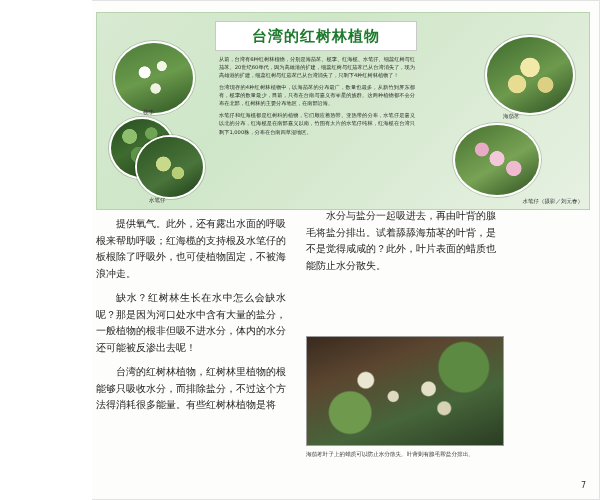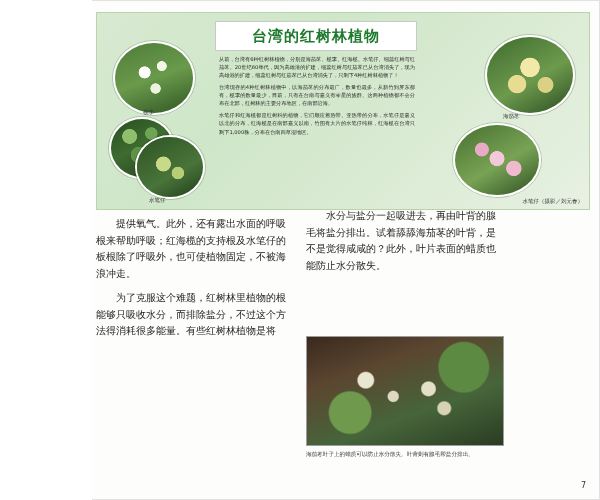--- a/index.html
+++ b/index.html
@@ -232,21 +232,22 @@
 
     <div class="photo-circle" style="left:356px; top:110px; width:84px; height:70px;">
       <div class="fill-pink-flower"></div>
     </div>
 
     <span class="credit">水笔仔（摄影／刘元春）</span>
   </div>
 
   <div class="col col-left">
     <p>提供氧气。此外，还有露出水面的呼吸根来帮助呼吸；红海榄的支持根及水笔仔的板根除了呼吸外，也可使植物固定，不被海浪冲走。</p>
-    <p>为了克服这个难题，红树林里植物的根能够只吸收水分，而排除盐分，不过这个方法得消耗很多能量。有些红树林植物是将</p>
+    <p>缺水？红树林生长在水中怎么会缺水呢？那是因为河口处水中含有大量的盐分，一般植物的根非但吸不进水分，体内的水分还可能被反渗出去呢！</p>
+    <p>台湾的红树林植物，红树林里植物的根能够只吸收水分，而排除盐分，不过这个方法得消耗很多能量。有些红树林植物是将</p>
   </div>
 
   <div class="col col-right">
     <p>水分与盐分一起吸进去，再由叶背的腺毛将盐分排出。试着舔舔海茄苳的叶背，是不是觉得咸咸的？此外，叶片表面的蜡质也能防止水分散失。</p>
   </div>
 
   <div class="bottom-photo"></div>
   <div class="bottom-caption">海茄苳叶子上的蜡质可以防止水分散失。叶背则有腺毛帮盐分排出。</div>
 
   <div class="page-number">7</div>

